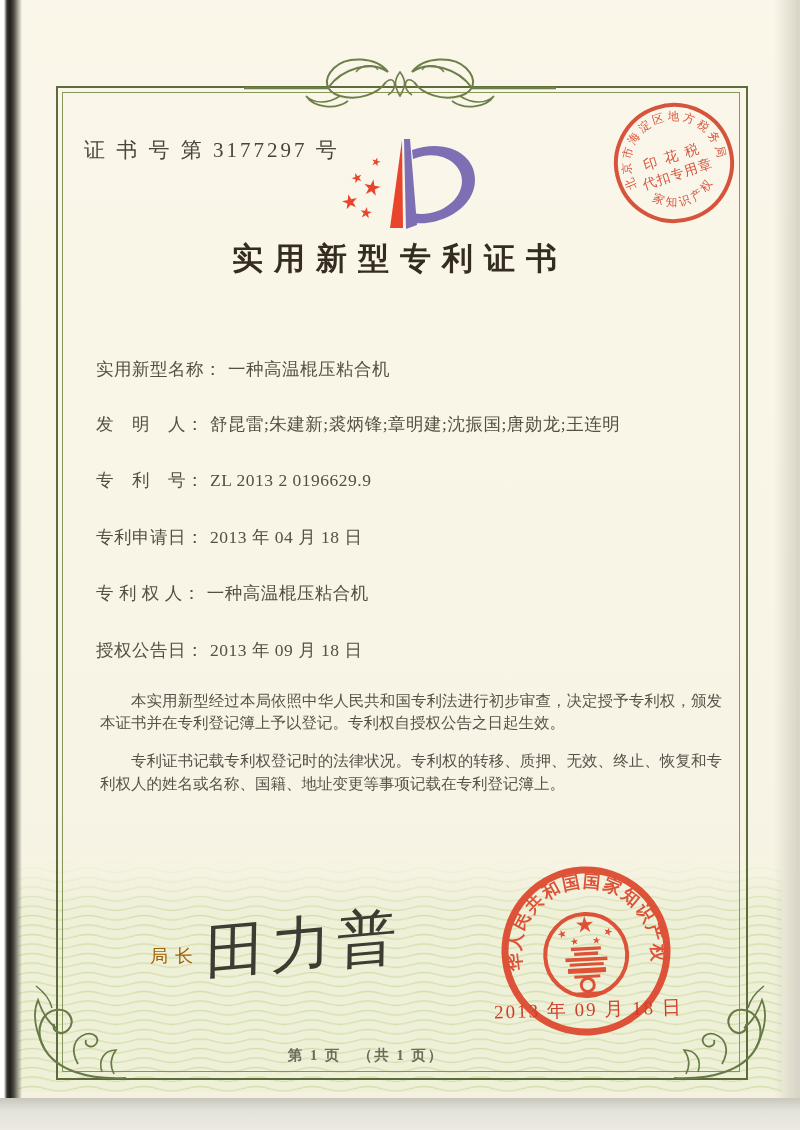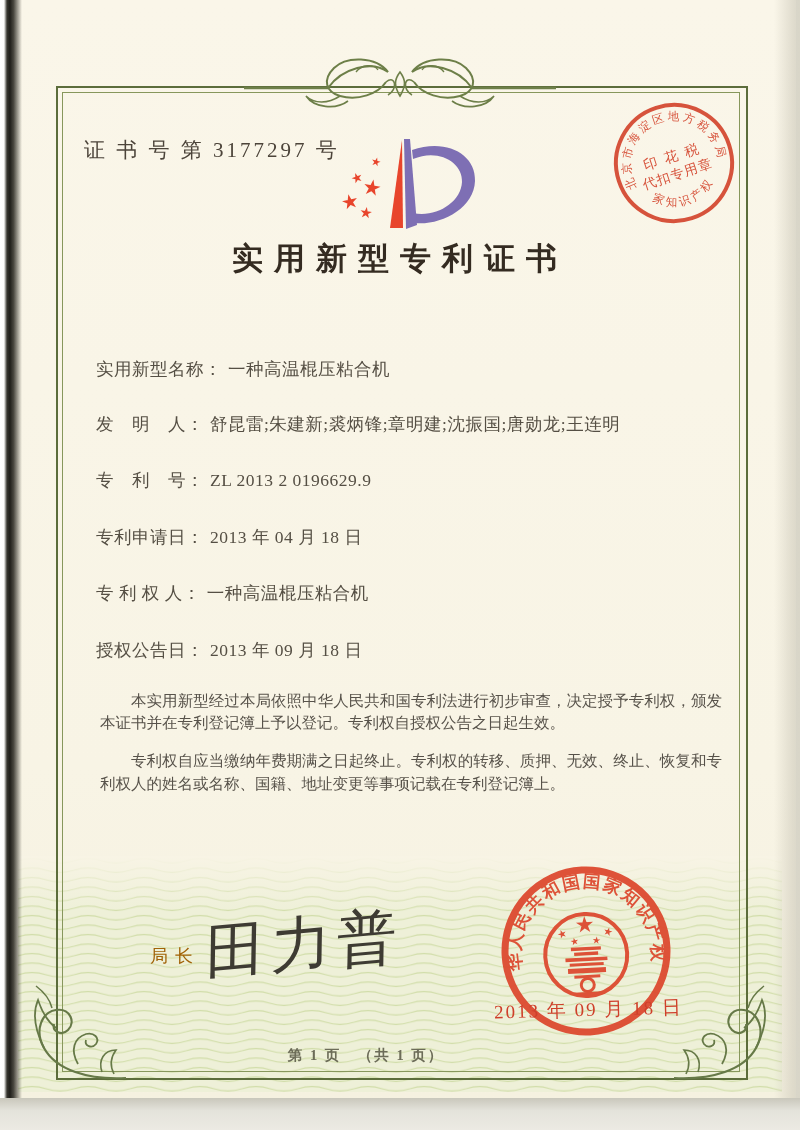--- a/index.html
+++ b/index.html
@@ -178,21 +178,21 @@
 </div>
 <div class="field" style="top:581px">
   <span class="lab">专 利 权 人：</span><span class="val">一种高温棍压粘合机</span>
 </div>
 <div class="field" style="top:638px">
   <span class="lab">授权公告日：</span><span class="val">2013 年 09 月 18 日</span>
 </div>
 
 <div class="bodytext">
   <p>本实用新型经过本局依照中华人民共和国专利法进行初步审查，决定授予专利权，颁发本证书并在专利登记簿上予以登记。专利权自授权公告之日起生效。</p>
-  <p>专利权自应当缴纳年费期满之日起终止。专利权的转移、质押、无效、终止、恢复和专利权人的姓名或名称、国籍、地址变更等事项记载在专利登记簿上。</p>
+  <p>专利证书记载专利权登记时的法律状况。专利权的转移、质押、无效、终止、恢复和专利权人的姓名或名称、国籍、地址变更等事项记载在专利登记簿上。</p>
 </div>
 
 <div class="sig-title">局长</div>
 <div class="sig-name">田力普</div>
 
 <svg class="tax-stamp" width="146" height="146" viewBox="-73 -73 146 146">
   <g transform="rotate(-18)">
     <circle r="58" fill="none" stroke="#d4462e" stroke-width="4"></circle>
     <defs>
       <path id="taxTop" d="M -41,17 A 44,44 0 1 1 41,17"></path>

